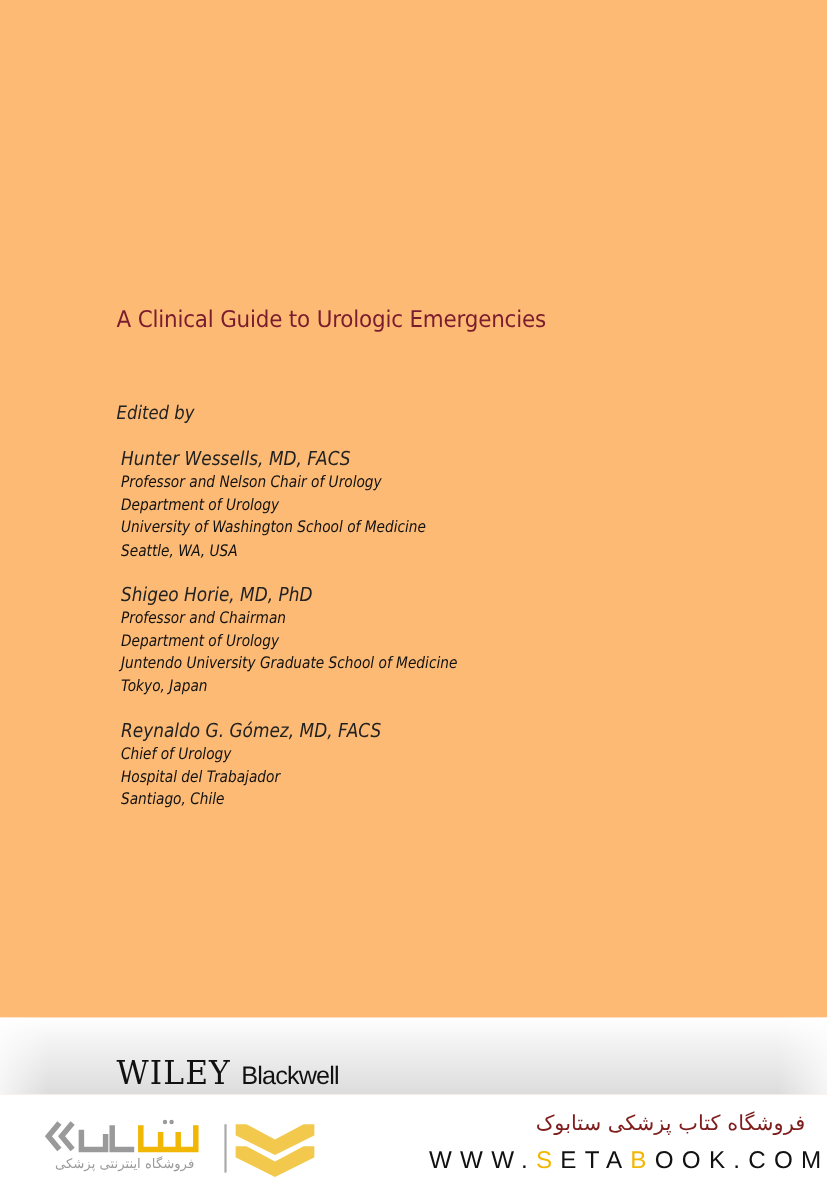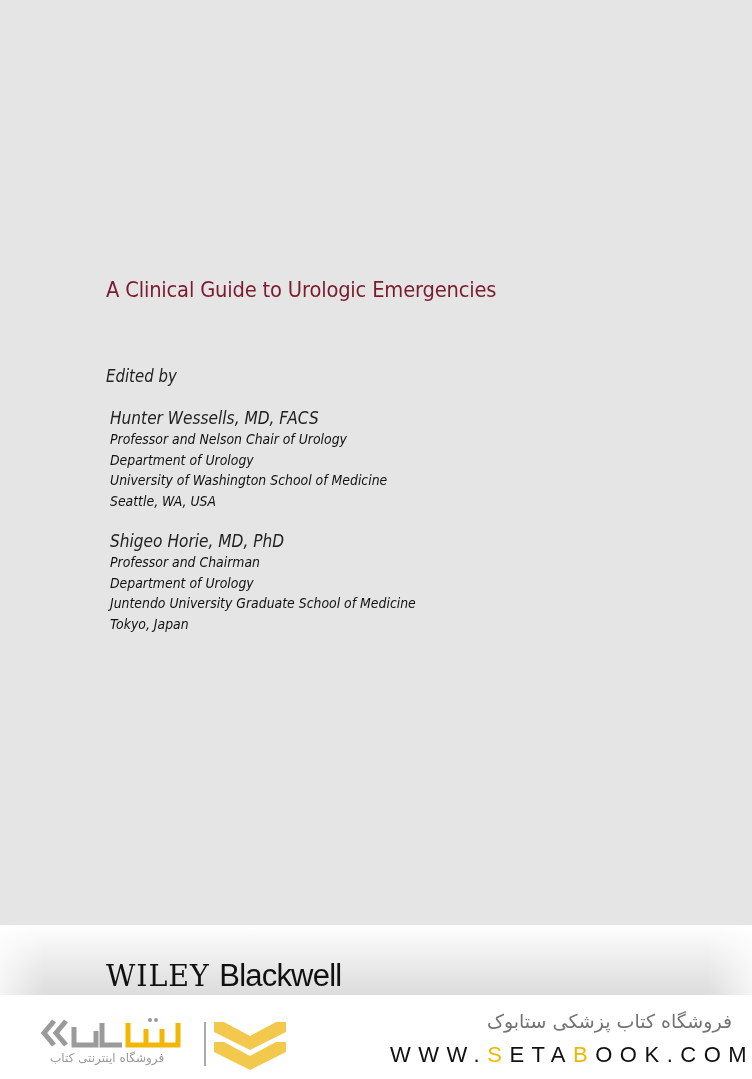--- a/index.html
+++ b/index.html
@@ -1,21 +1,21 @@
 <!DOCTYPE html>
 <html><head>
   <meta charset="utf-8">
   <style>
     html, body { margin: 0; padding: 0; }
     body {
       width: 752px; height: 1079px; position: relative; overflow: hidden;
       background: #ffffff;
       font-family: "DejaVu Sans", sans-serif;
     }
-    .page { position: absolute; left: 0; top: 0; width: 752px; height: 995px; background: #e5e5e5; }
+    .page { position: absolute; left: 0; top: 0; width: 752px; height: 995px; background: #fdba74; }
     .title {
       position: absolute; left: 106px; top: 278px;
       font-family: "DejaVu Sans", sans-serif; font-size: 21px; font-weight: 500;
       color: #7a1b2e; letter-spacing: -0.2px; white-space: nowrap;
       transform: scaleX(0.93); transform-origin: left center;
     }
     .edited {
       position: absolute; left: 106px; top: 366px;
       font-family: "DejaVu Sans", sans-serif; font-style: italic;
       font-size: 17px; color: #222; white-space: nowrap;
@@ -41,35 +41,35 @@
       background: linear-gradient(to right, rgba(255,255,255,0.7) 0%, rgba(255,255,255,0) 6%, rgba(255,255,255,0) 94%, rgba(255,255,255,0.7) 100%);
     }
     .wiley {
       position: absolute; left: 106px; top: 958px; display: flex; align-items: baseline; z-index: 2;
     }
     .wiley .w1 {
       font-family: "DejaVu Serif", serif; font-size: 30px; color: #111; letter-spacing: 1px;
       transform: scaleX(0.95); transform-origin: left;
     }
     .wiley .w2 {
-      font-family: "Liberation Sans", sans-serif; font-size: 31px; color: #111;
+      font-family: "Liberation Sans", sans-serif; font-size: 23px; color: #111;
       margin-left: 4px; letter-spacing: -0.8px; text-align: center;
     }
     .banner { position: absolute; left: 0; top: 995px; width: 752px; height: 84px; background: #fff; }
     .logo-text {
       position: absolute; left: 40px; top: 1017px; width: 150px; height: 32px;
     }
     .logo-sub {
       position: absolute; left: 50px; top: 1051px; font-size: 12px; color: #9a9a9a;
       font-family: "DejaVu Sans", sans-serif; direction: rtl; white-space: nowrap;
     }
     .logo-divider { position: absolute; left: 204px; top: 1022px; width: 2px; height: 44px; background: #aaaaaa; }
     .logo-chevron { position: absolute; left: 214px; top: 1018px; }
     .store-fa {
-      position: absolute; right: 20px; top: 1010px; font-size: 19px; color: #737373;
+      position: absolute; right: 20px; top: 1010px; font-size: 19px; color: #7f1d1d;
       font-family: "DejaVu Sans", sans-serif; direction: rtl; white-space: nowrap;
     }
     .store-url {
       position: absolute; left: 390px; top: 1042px; font-size: 22px; color: #111;
       font-family: "Liberation Sans", sans-serif; letter-spacing: 7.5px; white-space: nowrap;
     }
     .store-url .hl { color: #f2b705; }
   </style>
 </head>
 <body>
@@ -87,20 +87,26 @@
   </div>
 
   <div class="editor" style="top:530px;">
     <div class="name">Shigeo Horie, MD, PhD</div>
     <div class="aff">Professor and Chairman</div>
     <div class="aff">Department of Urology</div>
     <div class="aff">Juntendo University Graduate School of Medicine</div>
     <div class="aff">Tokyo, Japan</div>
   </div>
 
+  <div class="editor" style="top:654px;">
+    <div class="name">Reynaldo G. Gómez, MD, FACS</div>
+    <div class="aff">Chief of Urology</div>
+    <div class="aff">Hospital del Trabajador</div>
+    <div class="aff">Santiago, Chile</div>
+  </div>
 </div>
 
 <div class="footer-band"></div>
 <div class="wiley">
   <span class="w1">WILEY</span>
   <span class="w2">Blackwell</span>
 </div>
 
 <div class="banner"></div>
 
@@ -110,21 +116,21 @@
   <polyline points="26,4 16,16 26,28" fill="none" stroke="#9a9a9a" stroke-width="5"></polyline>
 
   <path d="M34,10 v18 h22 v-14" fill="none" stroke="#9a9a9a" stroke-width="5"></path>
   <path d="M62,6 v22 h20" fill="none" stroke="#9a9a9a" stroke-width="5"></path>
 
   <path d="M88,6 v22 h50 v-22" fill="none" stroke="#f2b705" stroke-width="5"></path>
   <path d="M106,12 v16 M122,12 v16" fill="none" stroke="#f2b705" stroke-width="5"></path>
   <circle cx="110" cy="3" r="2" fill="#9a9a9a"></circle>
   <circle cx="116" cy="3" r="2" fill="#9a9a9a"></circle>
 </svg>
-<div class="logo-sub">فروشگاه اینترنتی کتاب</div>
+<div class="logo-sub">فروشگاه اینترنتی پزشکی</div>
 <div class="logo-divider"></div>
 <svg class="logo-chevron" width="72" height="52" viewBox="0 0 72 52">
   <polygon points="0,4 10,4 36,18 62,4 72,4 72,14 36,32 0,14" fill="#f2c94c"></polygon>
   <polygon points="0,24 10,24 36,38 62,24 72,24 72,34 36,52 0,34" fill="#f2c94c"></polygon>
 </svg>
 
 <div class="store-fa">فروشگاه کتاب پزشکی ستابوک</div>
 <div class="store-url"><span>WWW.</span><span class="hl">S</span><span>ETA</span><span class="hl">B</span><span>OOK.COM</span></div>
 
 </body></html>

